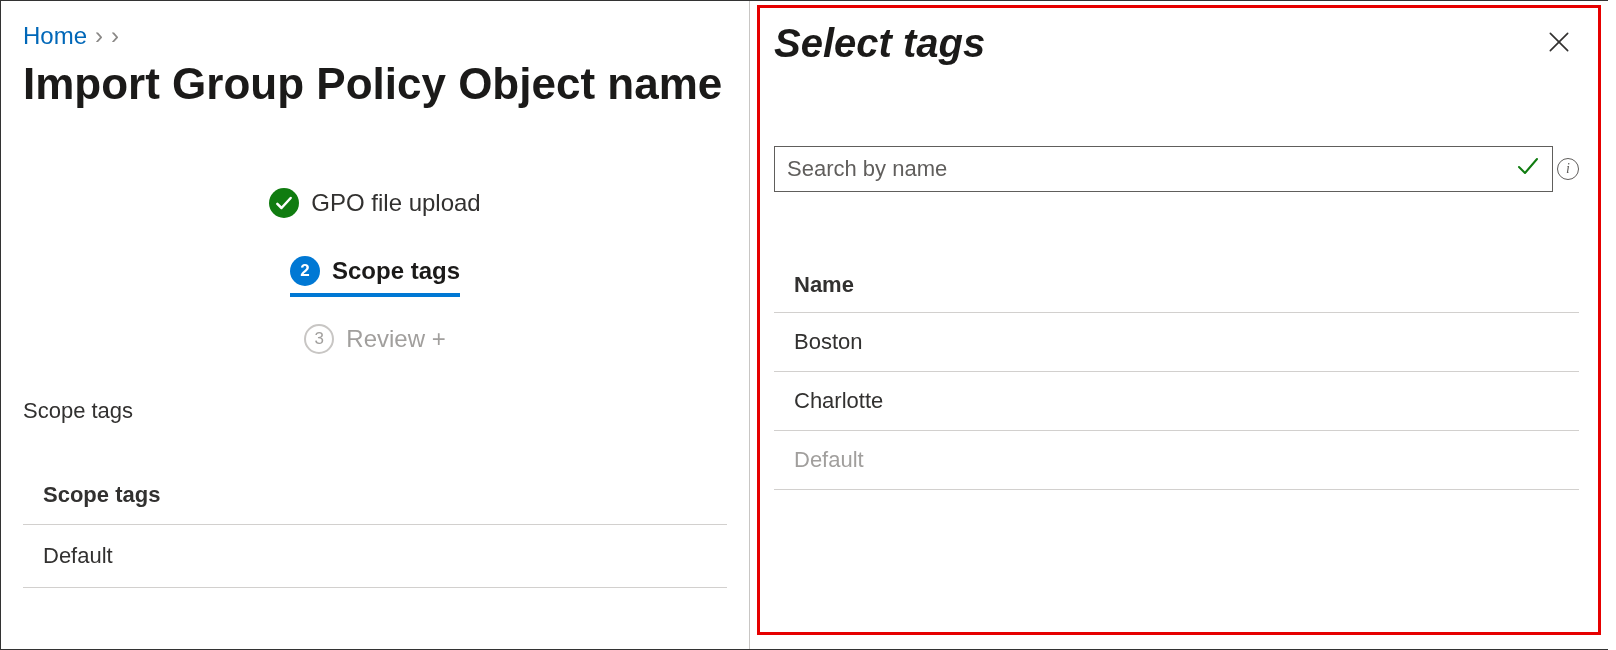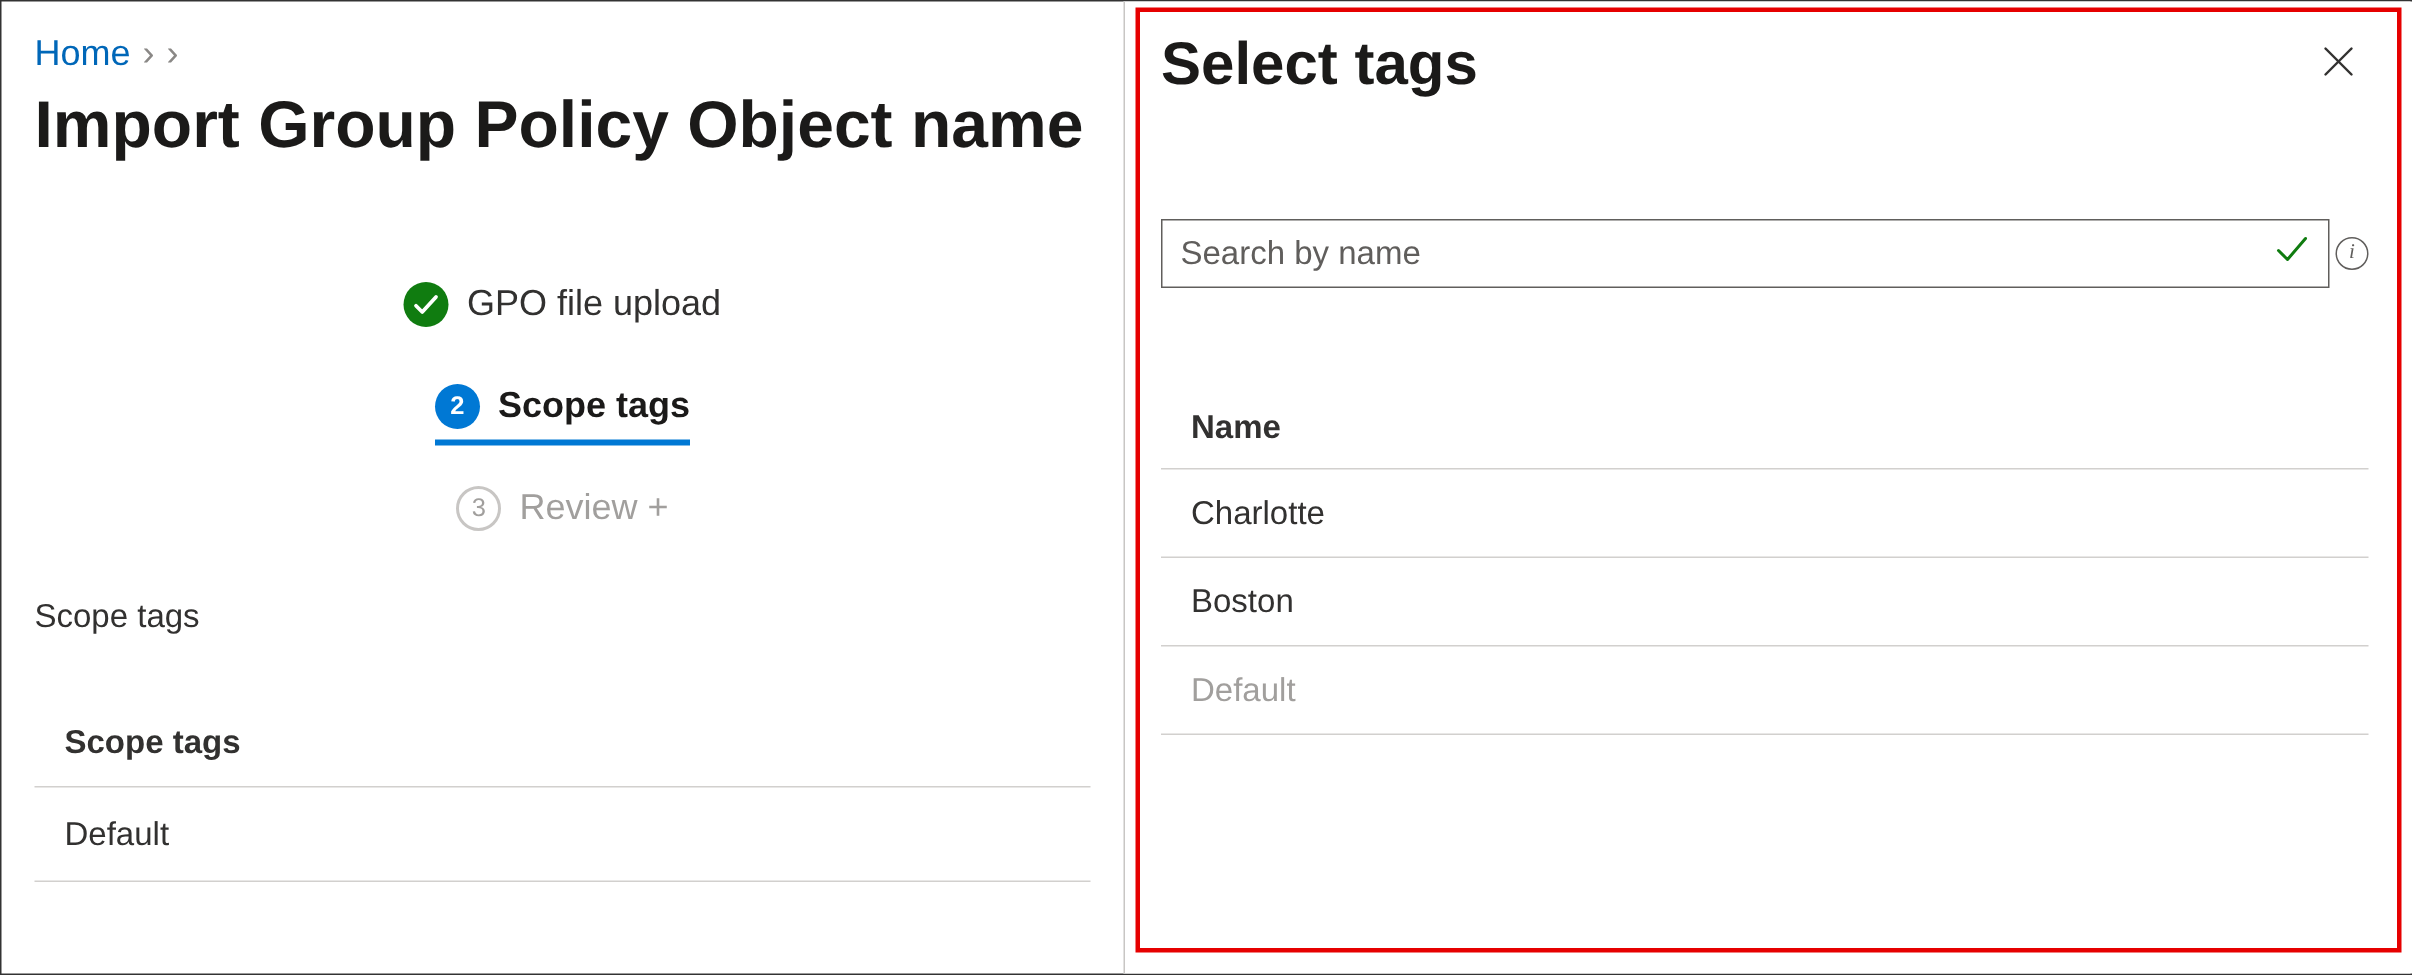--- a/index.html
+++ b/index.html
@@ -130,20 +130,21 @@
     padding: 20px 36px 0 24px;
     background:#fff;
   }
   .flyout-header {
     display:flex; align-items:center; justify-content:space-between;
   }
   .flyout-title {
     font-size: 40px;
     font-weight: 600;
     color:#1b1a19;
+    font-style:italic;
   }
   .close-btn {
     width:40px; height:40px;
     display:flex; align-items:center; justify-content:center;
     cursor:pointer;
     color:#323130;
   }
   .close-btn svg { width: 26px; height: 26px; }
 
   .search-row {
@@ -250,21 +251,21 @@
           <svg viewBox="0 0 24 24" fill="none" stroke="#107c10" stroke-width="2" stroke-linecap="round" stroke-linejoin="round">
               <polyline points="3,13 9,19 21,5"></polyline>
             </svg>
         </span>
       </div>
       <div class="info-icon">i</div>
     </div>
 
     <div class="results-header">Name</div>
     <div id="results-container">
+        <div class="result-row">Boston</div>
         <div class="result-row">Charlotte</div>
-        <div class="result-row">Boston</div>
         <div class="result-row disabled">Default</div>
       </div>
   </div>
 
   <div class="flyout-border"></div>
 
 </div>
 
 </body></html>

